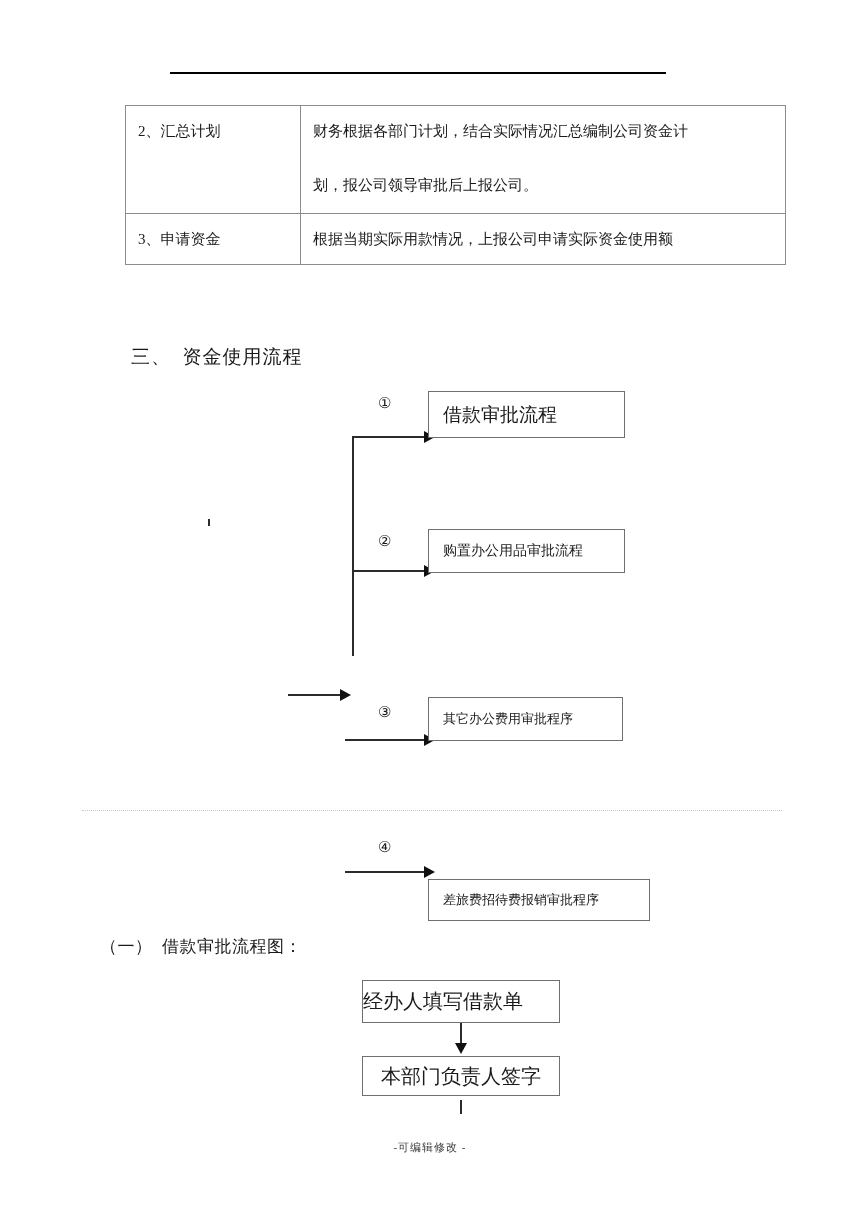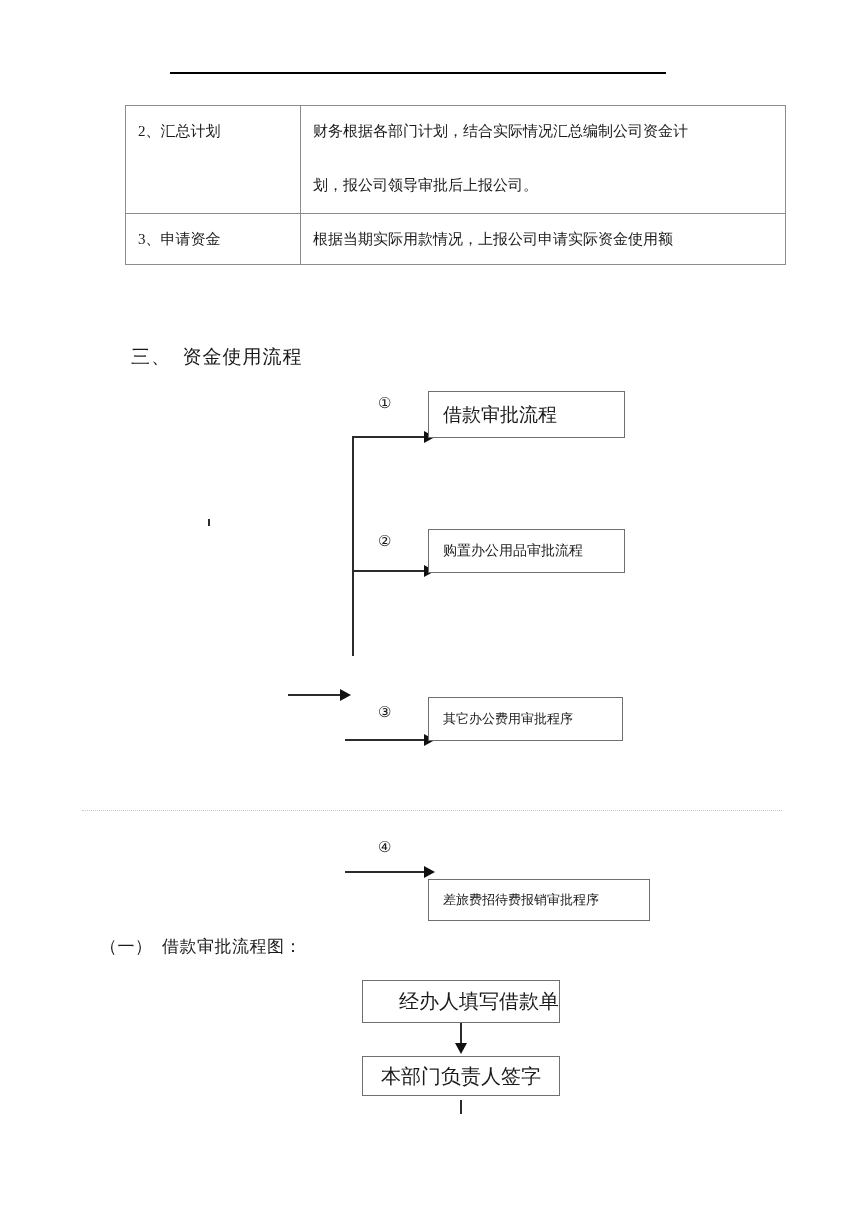--- a/index.html
+++ b/index.html
@@ -69,21 +69,21 @@
   #box-2{left:428px;top:529px;width:197px;height:44px;}
   #box-2 span{font-size:14px;}
 
   #box-3{left:428px;top:697px;width:195px;height:44px;}
   #box-3 span{font-size:13px;}
 
   #box-4{left:428px;top:831px;width:222px;height:42px;margin-top:48px;}
   #box-4 span{font-size:13px;}
 
   #box-b1{left:362px;top:980px;width:198px;height:43px;}
-  #box-b1 span{font-size:20px;padding-left:0;text-align:right;}
+  #box-b1 span{font-size:20px;padding-left:0;text-align:left;}
 
   #box-b2{left:362px;top:1056px;width:198px;height:40px;}
   #box-b2 span{font-size:20px;padding-left:0;text-align:center;}
 
   
   .hline{position:absolute;height:0;border-top:2px solid #2b2b2b;}
   .vline{position:absolute;width:0;border-left:2px solid #2b2b2b;}
   .arrowhead{
     position:absolute;width:0;height:0;
     border-top:6px solid transparent;
@@ -211,14 +211,15 @@
   <div class="fbox" id="box-b1">
     <span>经办人填写借款单</span>
   </div>
   <div class="vline" id="bconn"></div>
   <div class="arrowhead down" id="ah-b"></div>
   <div class="fbox" id="box-b2">
     <span>本部门负责人签字</span>
   </div>
   <div class="vline" id="btail"></div>
 
+  <div class="footer">-可编辑修改 -</div>
 
 </div>
 
 </body></html>

